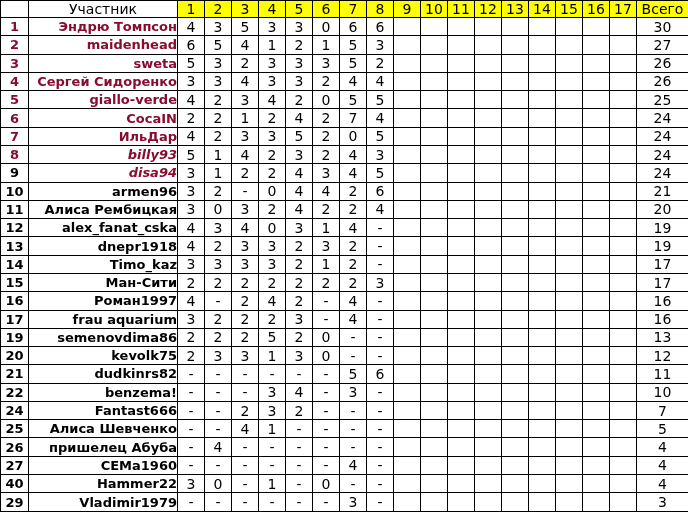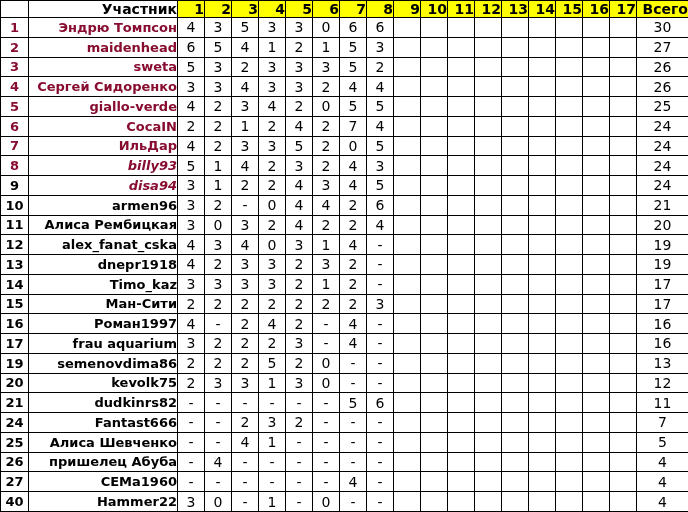--- a/index.html
+++ b/index.html
@@ -1,20 +1,20 @@
 <!DOCTYPE html>
 <html><head>
 <meta charset="utf-8">
 <style>
   html,body{margin:0;padding:0;background:#fff;}
   .screen{width:688px;height:512px;overflow:hidden;}
   table{width:688px;height:512px;border-collapse:collapse;table-layout:fixed;
         font-family:"DejaVu Sans","Liberation Sans",sans-serif;}
   th,td{border:1px solid #000;padding:0;overflow:hidden;white-space:nowrap;}
-  thead th{font-weight:bold;font-size:14px;text-align:right;color:#000;background:#fff;}
+  thead th{font-weight:normal;font-size:14px;text-align:center;color:#000;background:#fff;}
   thead th.yellow{background:#ffff00;}
   td.rank{font-weight:bold;font-size:13px;text-align:center;color:#000;}
   td.name{font-weight:bold;font-size:13px;text-align:right;padding-left:3px;color:#000;}
   td.score{font-size:14px;text-align:center;color:#000;}
   td.total{font-size:14px;text-align:center;color:#000;}
   .maroon{color:#870c2f !important;}
   .italic{font-style:italic;}
 </style>
 </head>
 <body>
@@ -502,20 +502,42 @@
           <td class="score"></td>
           <td class="score"></td>
           <td class="score"></td>
           <td class="score"></td>
           <td class="score"></td>
           <td class="score"></td>
           <td class="score"></td>
           <td class="total">11</td>
         </tr>
         <tr>
+          <td class="rank">22</td>
+          <td class="name">benzema!</td>
+          <td class="score">-</td>
+          <td class="score">-</td>
+          <td class="score">-</td>
+          <td class="score">3</td>
+          <td class="score">4</td>
+          <td class="score">-</td>
+          <td class="score">3</td>
+          <td class="score">-</td>
+          <td class="score"></td>
+          <td class="score"></td>
+          <td class="score"></td>
+          <td class="score"></td>
+          <td class="score"></td>
+          <td class="score"></td>
+          <td class="score"></td>
+          <td class="score"></td>
+          <td class="score"></td>
+          <td class="total">10</td>
+        </tr>
+        <tr>
           <td class="rank">24</td>
           <td class="name">Fantast666</td>
           <td class="score">-</td>
           <td class="score">-</td>
           <td class="score">2</td>
           <td class="score">3</td>
           <td class="score">2</td>
           <td class="score">-</td>
           <td class="score">-</td>
           <td class="score">-</td>
@@ -610,16 +632,38 @@
           <td class="score"></td>
           <td class="score"></td>
           <td class="score"></td>
           <td class="score"></td>
           <td class="score"></td>
           <td class="score"></td>
           <td class="score"></td>
           <td class="score"></td>
           <td class="score"></td>
           <td class="total">4</td>
+        </tr>
+        <tr>
+          <td class="rank">29</td>
+          <td class="name">Vladimir1979</td>
+          <td class="score">-</td>
+          <td class="score">-</td>
+          <td class="score">-</td>
+          <td class="score">-</td>
+          <td class="score">-</td>
+          <td class="score">-</td>
+          <td class="score">3</td>
+          <td class="score">-</td>
+          <td class="score"></td>
+          <td class="score"></td>
+          <td class="score"></td>
+          <td class="score"></td>
+          <td class="score"></td>
+          <td class="score"></td>
+          <td class="score"></td>
+          <td class="score"></td>
+          <td class="score"></td>
+          <td class="total">3</td>
         </tr>
       </tbody>
   </table>
 </div>
 
 </body></html>

